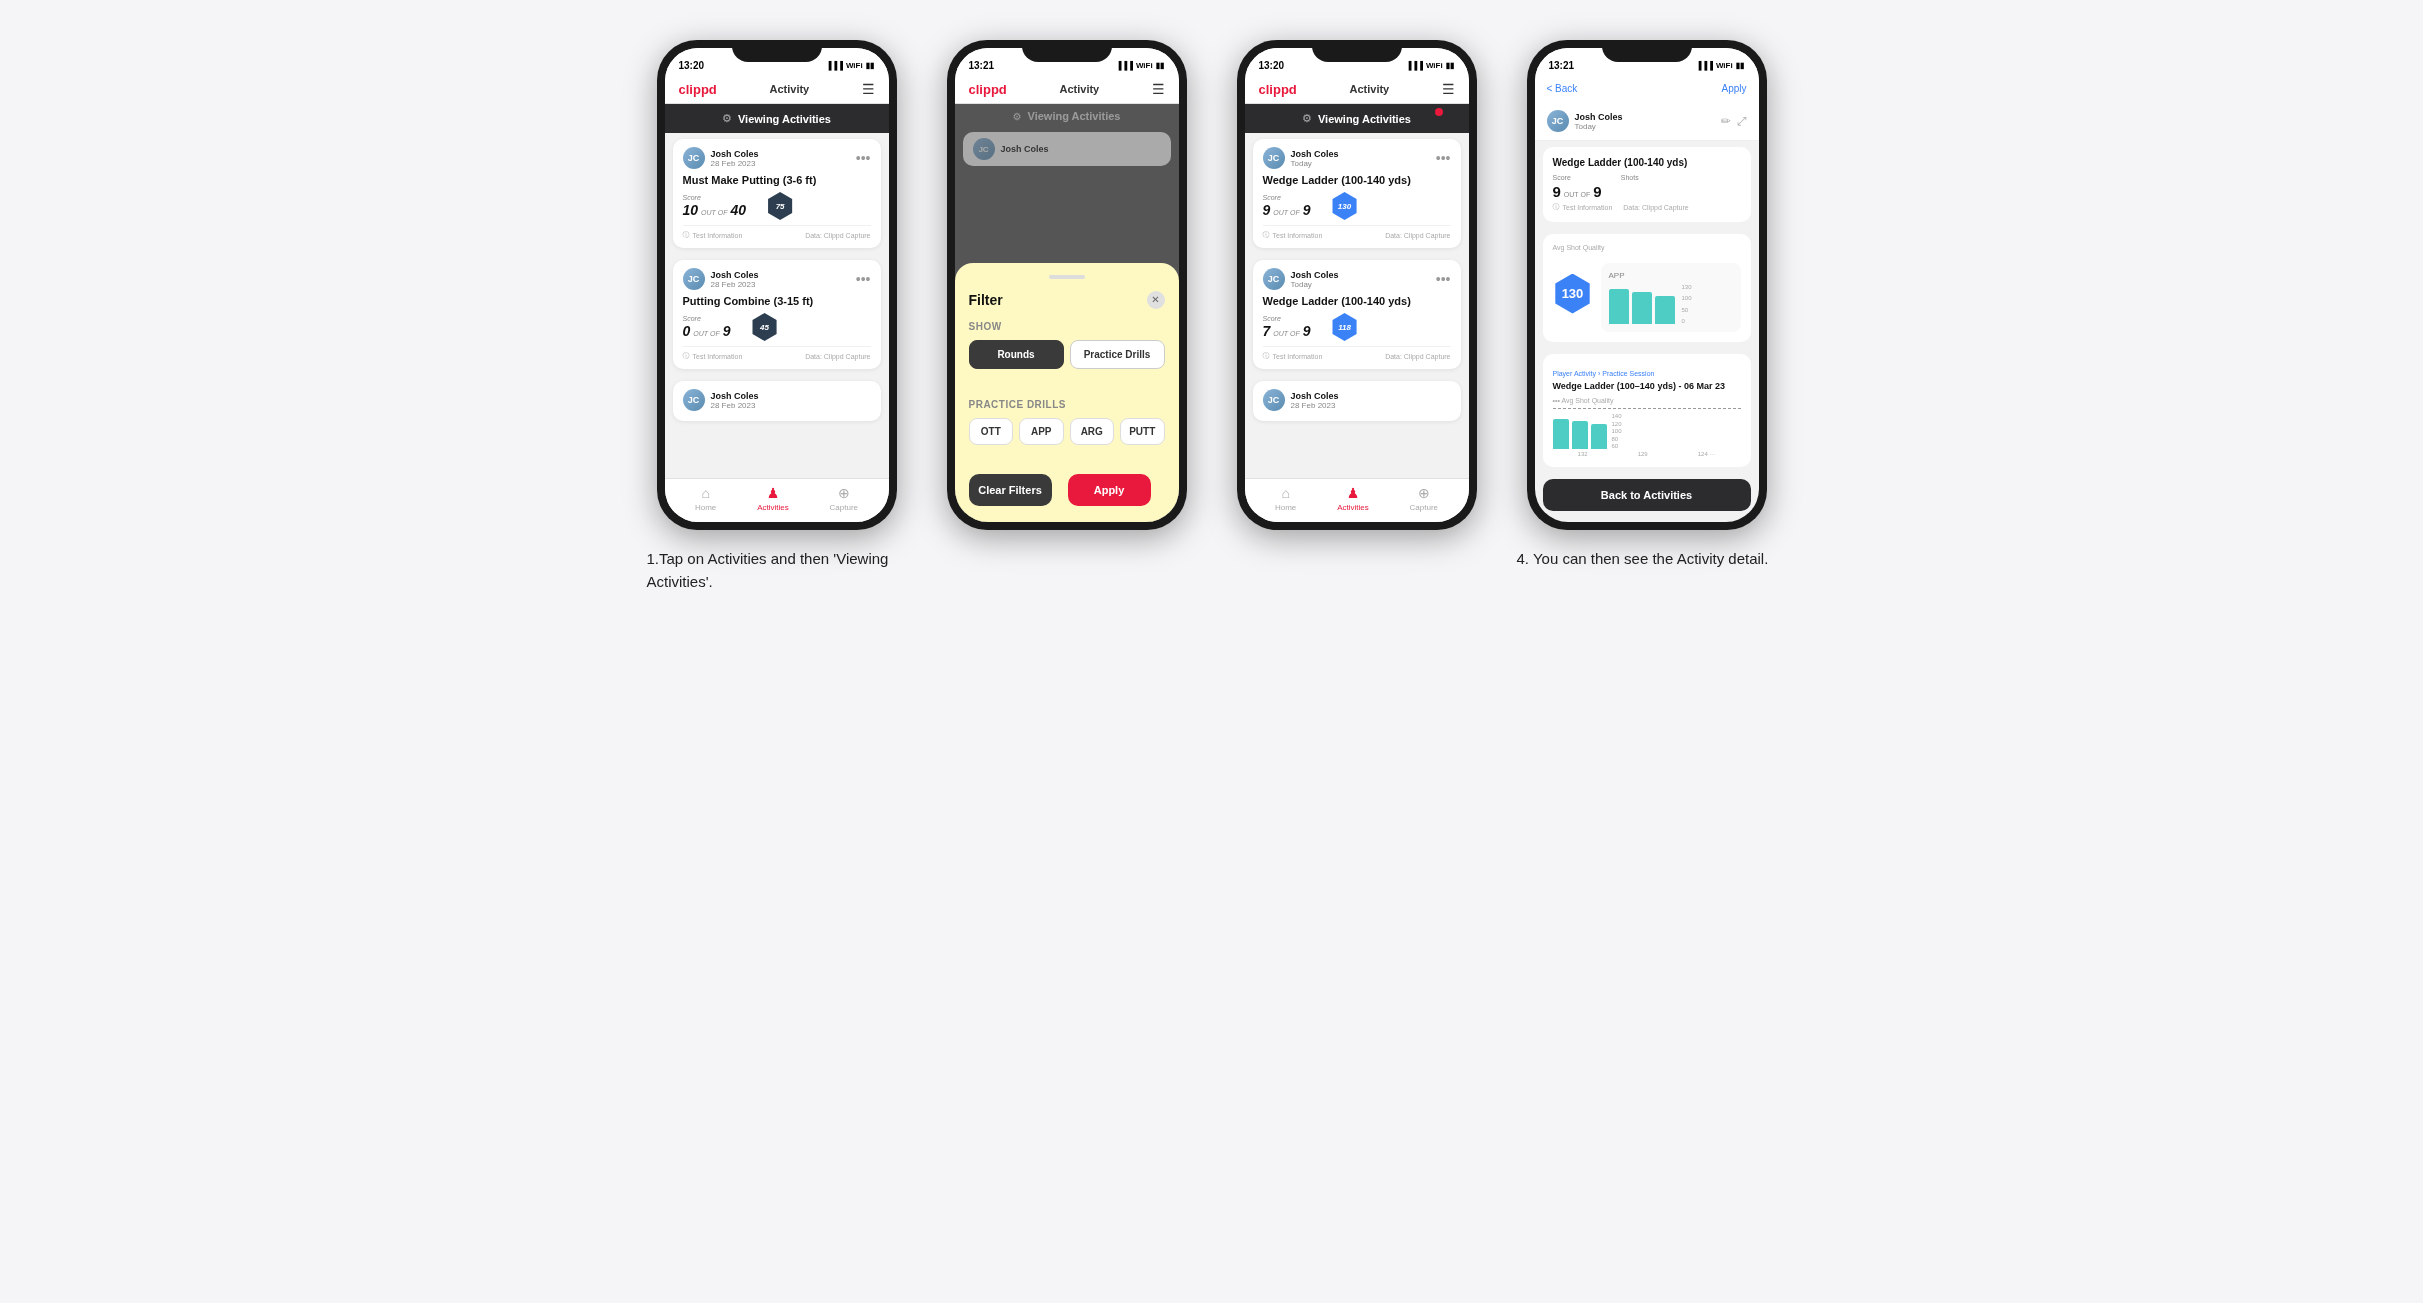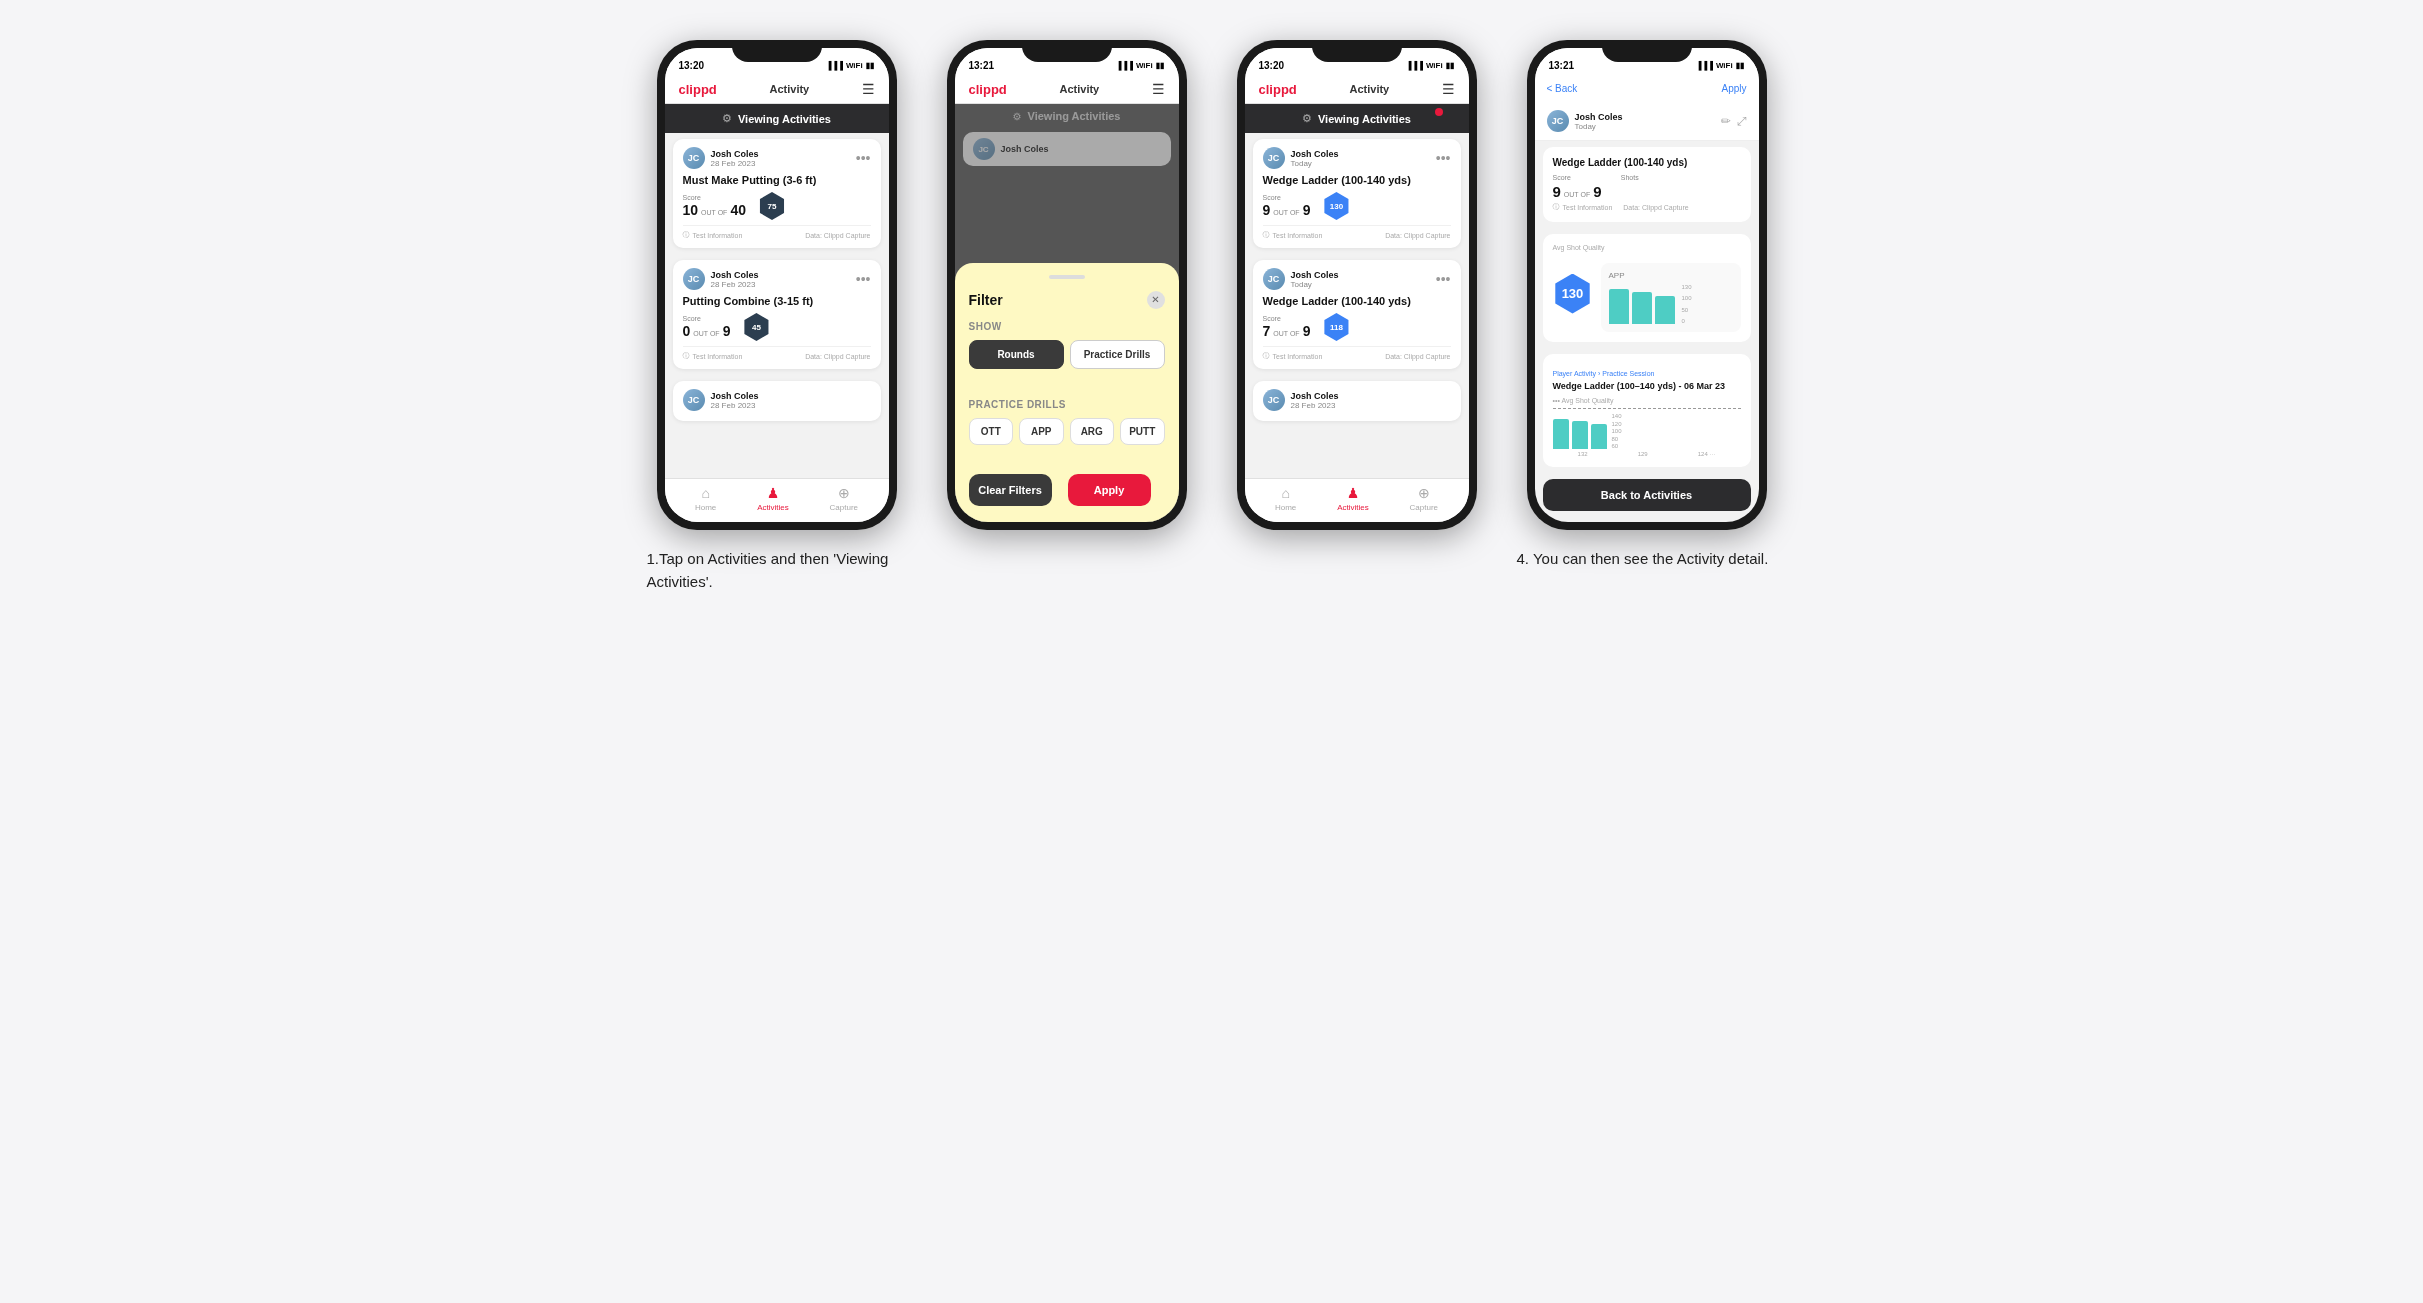--- a/index.html
+++ b/index.html
@@ -207,21 +207,22 @@
     .card-title {
       font-size: 11px;
       font-weight: 700;
       color: #111;
       margin-bottom: 6px;
     }
 
     .card-stats {
       display: flex;
       align-items: center;
-      gap: 8px;
+      gap: 16px;
+      font-style: italic;
     }
 
     .stat-label {
       font-size: 7px;
       color: #888;
       margin-bottom: 1px;
     }
 
     .stat-value {
       font-size: 14px;

